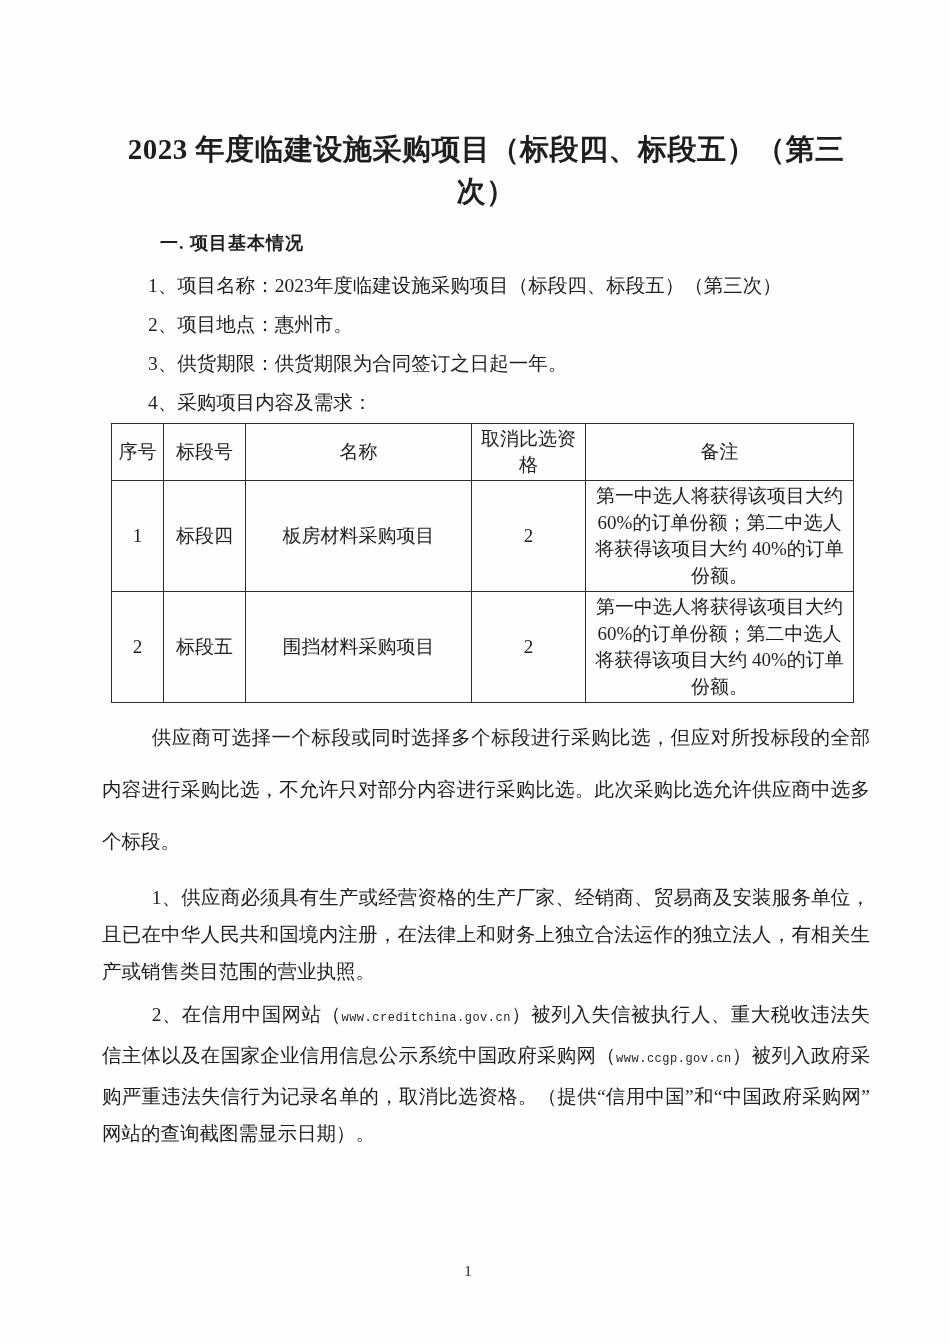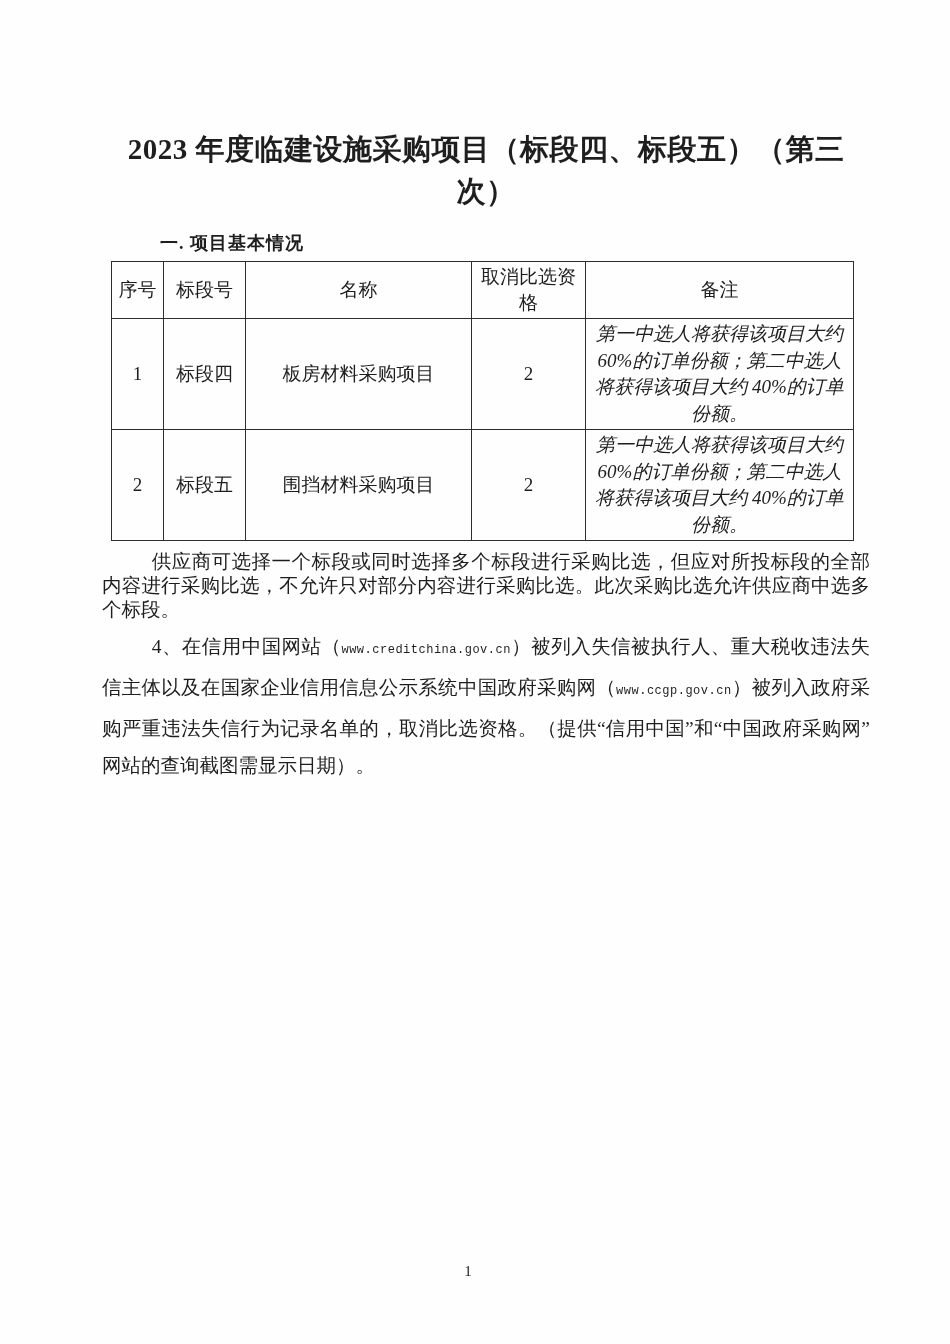--- a/index.html
+++ b/index.html
@@ -84,24 +84,23 @@
   col.c-seq  { width: 52px; }
   col.c-lot  { width: 82px; }
   col.c-name { width: 226px; }
   col.c-win  { width: 114px; }
   col.c-rem  { width: 268px; }
   td.remark {
     text-align: left;
     font-size: 18px;
     line-height: 26.5px;
     padding: 4px 6px 4px 9px;
-    font-style: italic;
   }
 
-  .after-table { margin-top: 9px; line-height: 24px; }
+  .after-table { margin-top: 9px; line-height: 52px; }
 
   .sec2-para { margin-top: 11px; line-height: 37px; }
   .sec2-para.p2 { margin-top: 6px; }
 
   .mono {
     font-family: "Liberation Mono", "DejaVu Sans Mono", monospace;
     font-size: 12px;
     letter-spacing: 0.5px;
   }
 
@@ -119,20 +118,26 @@
 <body>
 
 <div class="page">
   <div class="content">
 
     <h1 class="doc-title line1">2023 年度临建设施采购项目（标段四、标段五）（第三次）</h1>
 
 
     <h2 class="sec-heading">一. 项目基本情况</h2>
 
+    <div class="item-list">
+      <div class="item">1、项目名称：2023年度临建设施采购项目（标段四、标段五）（第三次）</div>
+      <div class="item">2、项目地点：惠州市。</div>
+      <div class="item">3、供货期限：供货期限为合同签订之日起一年。</div>
+      <div class="item">4、采购项目内容及需求：</div>
+    </div>
 
     <table class="lots">
       <colgroup>
         <col class="c-seq">
           <col class="c-lot">
           <col class="c-name">
           <col class="c-win">
           <col class="c-rem">
       </colgroup>
       <thead>
@@ -158,19 +163,20 @@
           <td>围挡材料采购项目</td>
           <td>2</td>
           <td class="remark">第一中选人将获得该项目大约 60%的订单份额；第二中选人将获得该项目大约 40%的订单份额。</td>
         </tr>
       </tbody>
     </table>
 
     <p class="para after-table">供应商可选择一个标段或同时选择多个标段进行采购比选，但应对所投标段的全部内容进行采购比选，不允许只对部分内容进行采购比选。此次采购比选允许供应商中选多个标段。</p>
 
 
+    <p class="para sec2-para">1、供应商必须具有生产或经营资格的生产厂家、经销商、贸易商及安装服务单位，且已在中华人民共和国境内注册，在法律上和财务上独立合法运作的独立法人，有相关生产或销售类目范围的营业执照。</p>
 
-    <p class="para sec2-para p2"><span>4、在信用中国网站（</span><span class="mono">www.creditchina.gov.cn</span><span>）被列入失信被执行人、重大税收违法失信主体以及在国家企业信用信息公示系统中国政府采购网（</span><span class="mono">www.ccgp.gov.cn</span><span>）被列入政府采购严重违法失信行为记录名单的，取消比选资格。（提供“信用中国”和“中国政府采购网”网站的查询截图需显示日期）。</span></p>
+    <p class="para sec2-para p2"><span>2、在信用中国网站（</span><span class="mono">www.creditchina.gov.cn</span><span>）被列入失信被执行人、重大税收违法失信主体以及在国家企业信用信息公示系统中国政府采购网（</span><span class="mono">www.ccgp.gov.cn</span><span>）被列入政府采购严重违法失信行为记录名单的，取消比选资格。（提供“信用中国”和“中国政府采购网”网站的查询截图需显示日期）。</span></p>
 
   </div>
 
   <div class="page-number">1</div>
 </div>
 
 </body></html>

